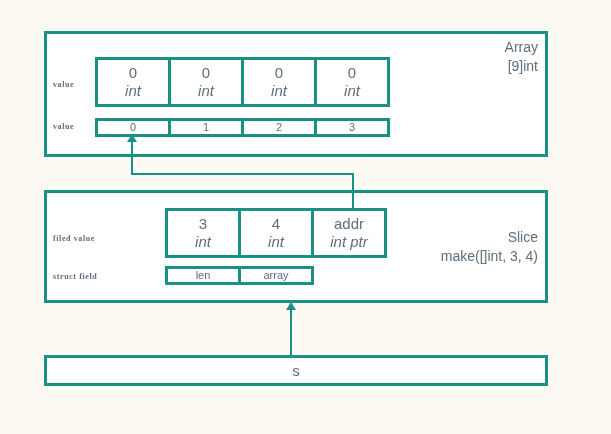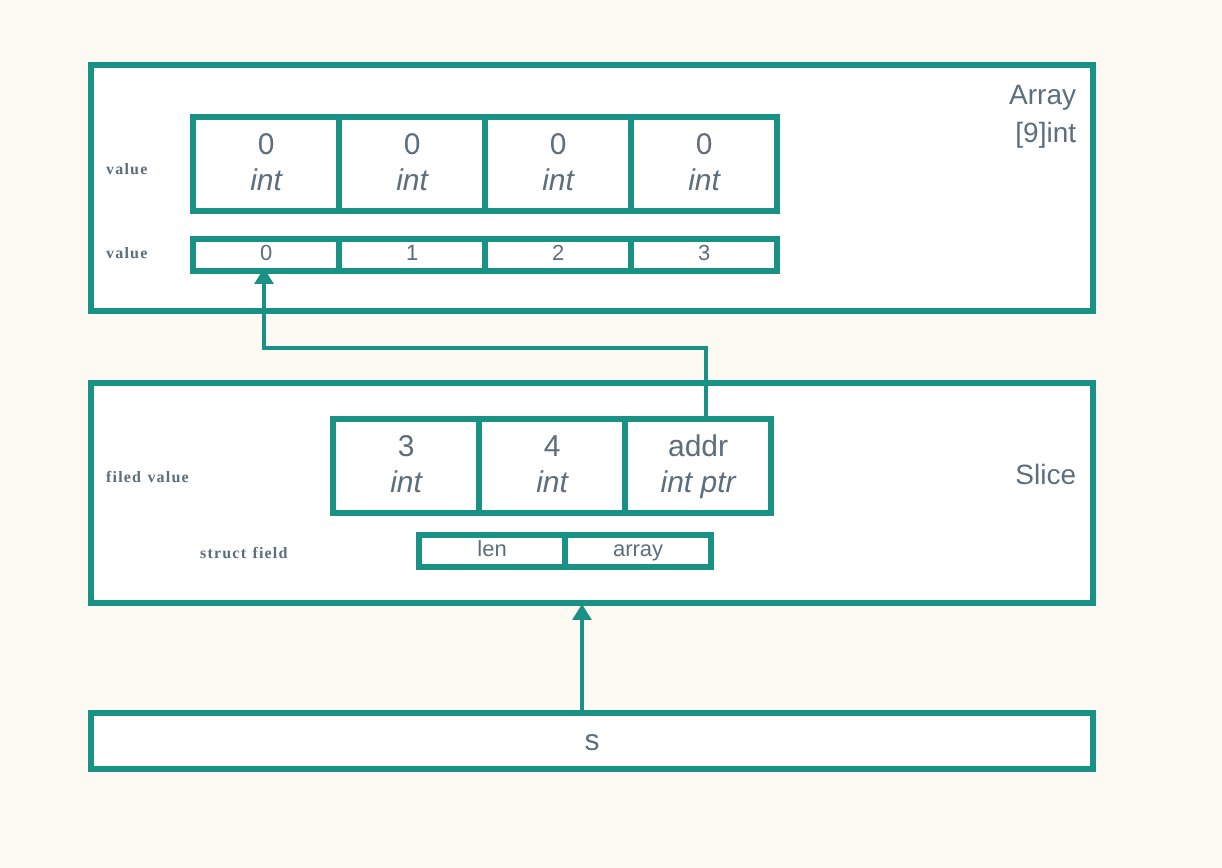--- a/index.html
+++ b/index.html
@@ -141,42 +141,43 @@
     </div>
     <div class="cell small">
       <span>3</span>
     </div>
   </div>
 
   <div class="outer-box" style="left:44px; top:190px; width:504px; height:113px;"></div>
 
   <div class="corner-label" style="left:368px; top:200px; width:170px;margin-top:28px;">
     <span>Slice</span><br>
+    <span>make([]int, 3, 4)</span>
   </div>
 
   <div class="side-label" style="left:53px; top:234px;">filed value</div>
 
-  <div class="side-label" style="left:53px; top:272px;margin-left:47px;">struct field</div>
+  <div class="side-label" style="left:53px; top:272px;">struct field</div>
 
   <div class="cell-row" style="left:165px; top:208px;">
     <div class="cell big">
       <span class="v-main">3</span>
       <span class="v-sub">int</span>
     </div>
     <div class="cell big">
       <span class="v-main">4</span>
       <span class="v-sub">int</span>
     </div>
     <div class="cell big">
       <span class="v-main">addr</span>
       <span class="v-sub">int ptr</span>
     </div>
   </div>
 
-  <div class="cell-row" style="left:165px; top:266px;margin-left:43px;">
+  <div class="cell-row" style="left:165px; top:266px;">
     <div class="cell small">
       <span>len</span>
     </div>
     <div class="cell small">
       <span>array</span>
     </div>
   </div>
 
   <div class="outer-box" style="left:44px; top:355px; width:504px; height:31px;
               display:flex; align-items:center; justify-content:center;">

